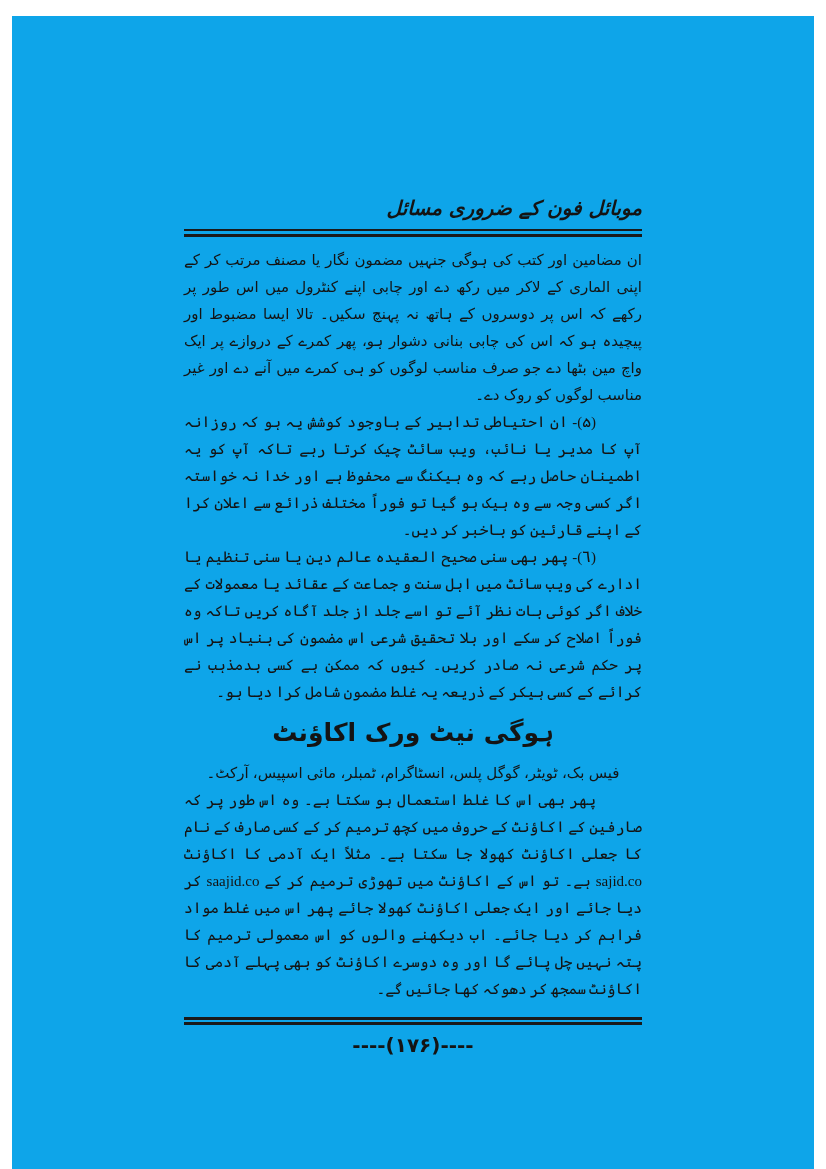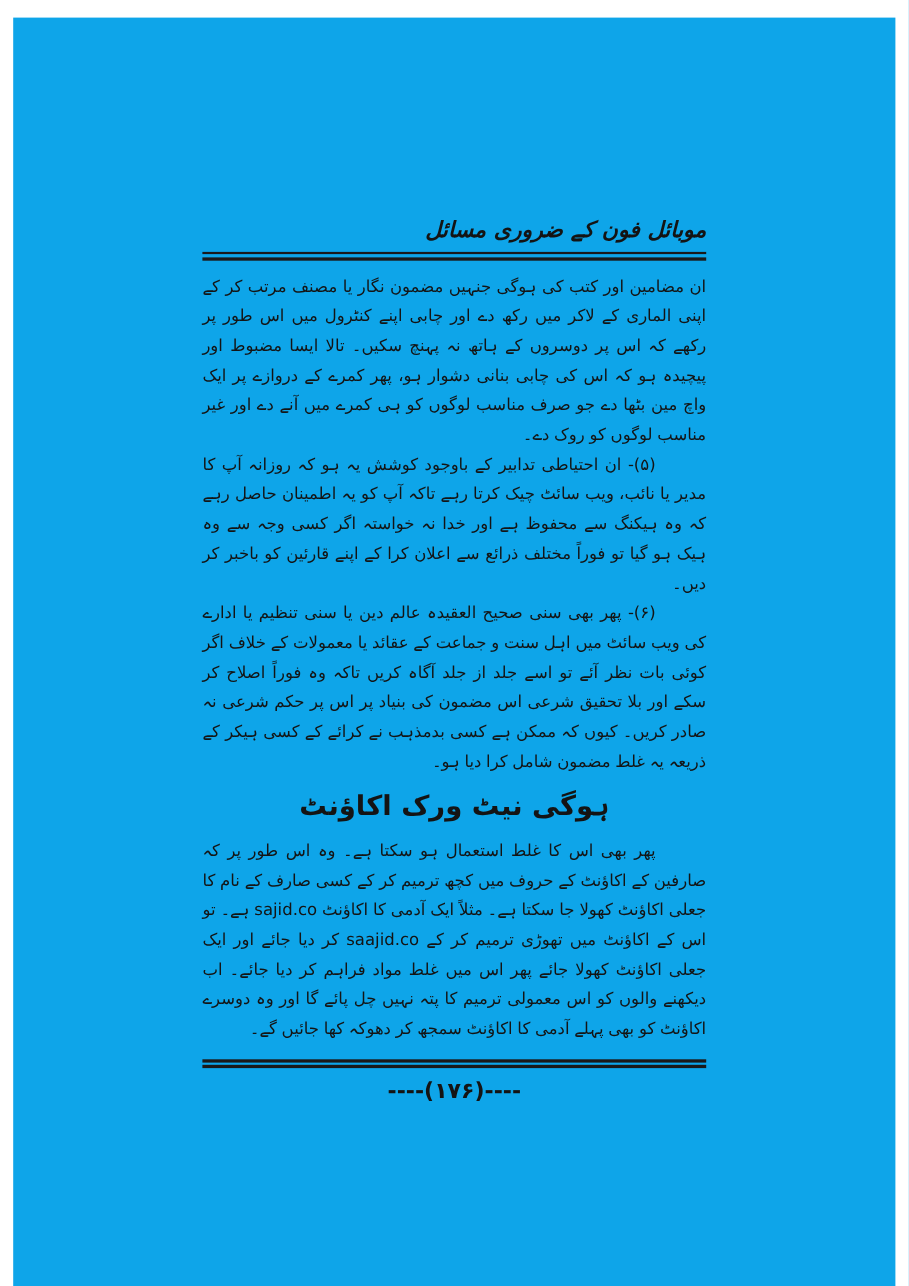--- a/index.html
+++ b/index.html
@@ -40,21 +40,21 @@
     height: 2px;
   }
   p.para {
     margin: 0;
     font-size: 15px;
     line-height: 27px;
     text-align: justify;
     text-justify: inter-word;
     word-spacing: -0.5px;
   }
-  p.para.indent { text-indent: 46px; }
+  p.para.indent { text-indent: 46px; font-family: Liberation Serif, serif; }
   p.para.single { text-align: right; }
   p.para.center { text-align: center; text-indent: 0; }
   .section-heading {
     font-size: 25px;
     font-weight: bold;
     text-align: center;
     margin: 8px 0 8px 0;
     line-height: 1.5;
   }
   .footer-pageno {
@@ -78,20 +78,21 @@
 
     <p class="para">ان مضامین اور کتب کی ہوگی جنہیں مضمون نگار یا مصنف مرتب کر کے اپنی الماری کے لاکر میں رکھ دے اور چابی اپنے کنٹرول میں اس طور پر رکھے کہ اس پر دوسروں کے ہاتھ نہ پہنچ سکیں۔ تالا ایسا مضبوط اور پیچیدہ ہو کہ اس کی چابی بنانی دشوار ہو، پھر کمرے کے دروازے پر ایک واچ مین بٹھا دے جو صرف مناسب لوگوں کو ہی کمرے میں آنے دے اور غیر مناسب لوگوں کو روک دے۔</p>
 
     <p class="para indent">(۵)- ان احتیاطی تدابیر کے باوجود کوشش یہ ہو کہ روزانہ آپ کا مدیر یا نائب، ویب سائٹ چیک کرتا رہے تاکہ آپ کو یہ اطمینان حاصل رہے کہ وہ ہیکنگ سے محفوظ ہے اور خدا نہ خواستہ اگر کسی وجہ سے وہ ہیک ہو گیا تو فوراً مختلف ذرائع سے اعلان کرا کے اپنے قارئین کو باخبر کر دیں۔</p>
 
     <p class="para indent">(۶)- پھر بھی سنی صحیح العقیدہ عالم دین یا سنی تنظیم یا ادارے کی ویب سائٹ میں اہل سنت و جماعت کے عقائد یا معمولات کے خلاف اگر کوئی بات نظر آئے تو اسے جلد از جلد آگاہ کریں تاکہ وہ فوراً اصلاح کر سکے اور بلا تحقیق شرعی اس مضمون کی بنیاد پر اس پر حکم شرعی نہ صادر کریں۔ کیوں کہ ممکن ہے کسی بدمذہب نے کرائے کے کسی ہیکر کے ذریعہ یہ غلط مضمون شامل کرا دیا ہو۔</p>
 
     <h2 class="section-heading">ہوگی نیٹ ورک اکاؤنٹ</h2>
 
 
+    <p class="para center">فیس بک، ٹویٹر، گوگل پلس، انسٹاگرام، ٹمبلر، مائی اسپیس، آرکٹ۔</p>
 
 
     <p class="para indent">پھر بھی اس کا غلط استعمال ہو سکتا ہے۔ وہ اس طور پر کہ صارفین کے اکاؤنٹ کے حروف میں کچھ ترمیم کر کے کسی صارف کے نام کا جعلی اکاؤنٹ کھولا جا سکتا ہے۔ مثلاً ایک آدمی کا اکاؤنٹ sajid.co ہے۔ تو اس کے اکاؤنٹ میں تھوڑی ترمیم کر کے saajid.co کر دیا جائے اور ایک جعلی اکاؤنٹ کھولا جائے پھر اس میں غلط مواد فراہم کر دیا جائے۔ اب دیکھنے والوں کو اس معمولی ترمیم کا پتہ نہیں چل پائے گا اور وہ دوسرے اکاؤنٹ کو بھی پہلے آدمی کا اکاؤنٹ سمجھ کر دھوکہ کھا جائیں گے۔</p>
 
     <div class="double-rule bottom"></div>
 
     <p class="footer-pageno">----(۱۷۶)----</p>
 
   </div>
 </div>

